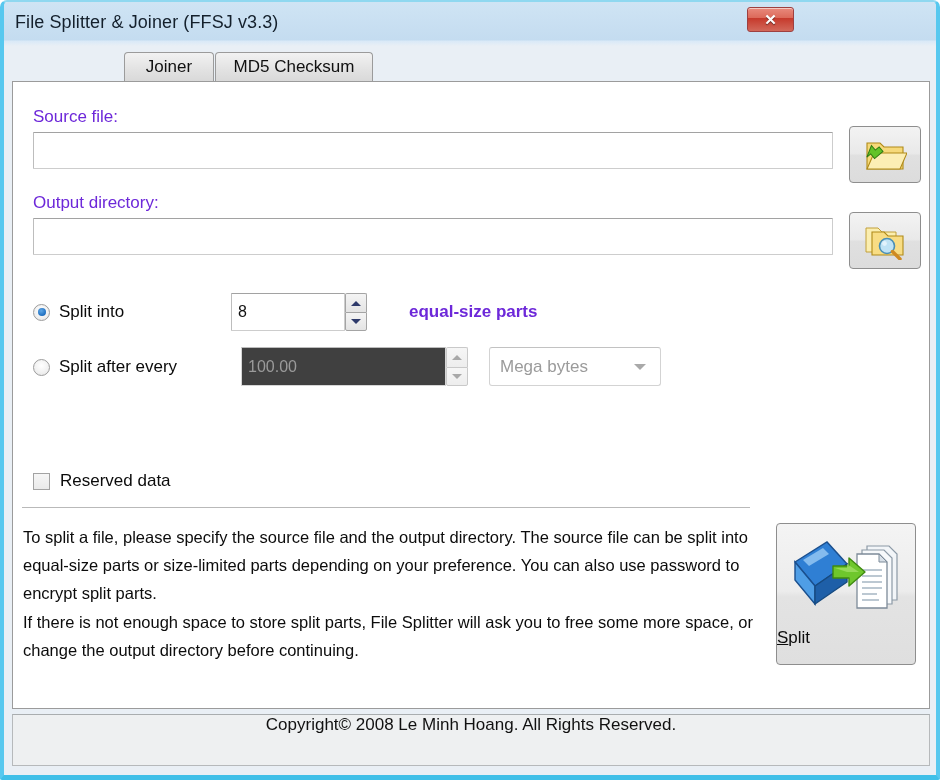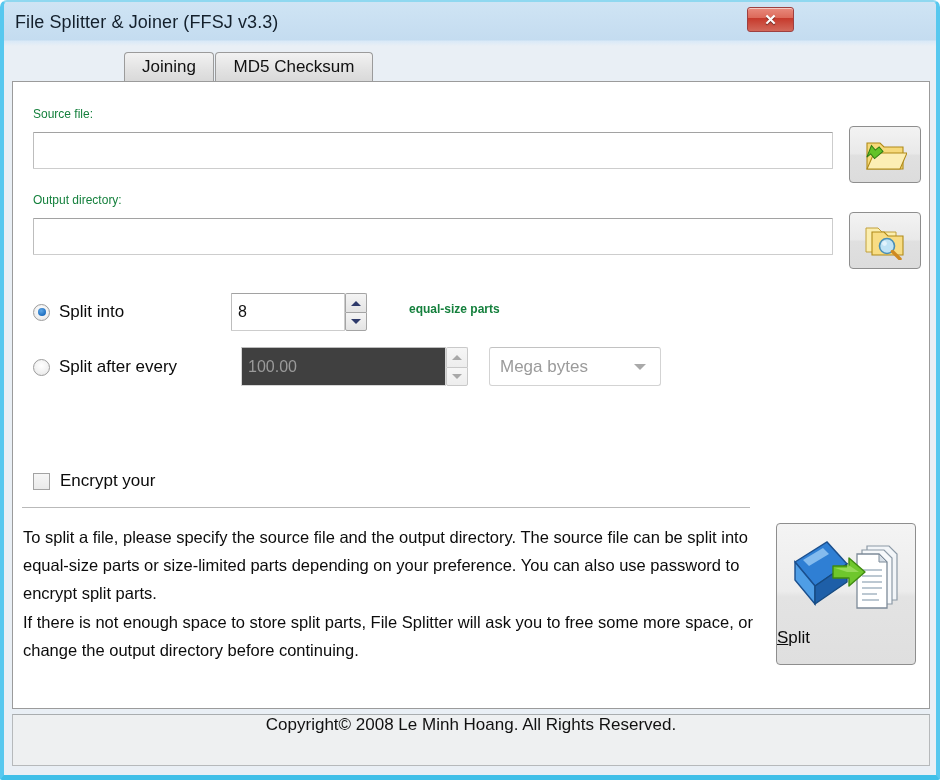--- a/index.html
+++ b/index.html
@@ -106,22 +106,22 @@
     left: 8px; top: 79px;
     width: 918px; height: 628px;
     box-sizing: border-box;
     background: #ffffff;
     border: 1px solid #9b9b9b;
   }
 
   
   .lbl {
     position: absolute;
-    font-size: 12px;
-    color: #15803d;
+    font-size: 17px;
+    color: #6d28d9;
     white-space: nowrap;
   }
 
   
   .textbox {
     position: absolute;
     box-sizing: border-box;
     background: #ffffff;
     border: 1px solid #cdcdcd;
     border-top-color: #a2a2a2;
@@ -311,21 +311,21 @@
 
   <div class="titlebar">
     <div class="title-text">File Splitter &amp; Joiner (FFSJ v3.3)</div>
     <div class="close-btn">
       <span class="close-x">✕</span>
     </div>
   </div>
 
   <div class="tabstrip">
     <div class="tab" style="left:112px; width:90px;">
-      <span>Joining</span>
+      <span>Joiner</span>
     </div>
     <div class="tab" style="left:203px; width:158px;">
       <span>MD5 Checksum</span>
     </div>
   </div>
 
   <div class="tabpage">
 
     <div class="lbl" style="left:20px; top:25px;">Source file:</div>
     <input class="textbox" type="text" style="left: 20px; top: 50px; width: 800px; height: 37px;" value="">
@@ -377,21 +377,21 @@
         <span class="arr down"></span>
       </div>
     </div>
     <div class="combo" style="left:476px; top:265px; width:172px; height:39px;">
       <span class="combo-text">Mega bytes</span>
       <span class="combo-arrow"></span>
     </div>
 
     <div class="check-row" style="left:20px; top:389px;">
       <span class="checkbox"></span>
-      <span class="check-label">Encrypt your</span>
+      <span class="check-label">Reserved data</span>
     </div>
 
     <div class="sep" style="left:9px; top:425px; width:728px;"></div>
 
     <div class="desc" style="left:10px; top:441px; width:740px;">To split a file, please specify the source file and the output directory. The source file can be split into equal-size parts or size-limited parts depending on your preference. You can also use password to encrypt split parts.</div>
     <div class="desc" style="left:10px; top:526px; width:748px;">If there is not enough space to store split parts, File Splitter will ask you to free some more space, or change the output directory before continuing.</div>
   </div>
 
   <div class="splitbtn">
     <svg width="116" height="86" viewBox="0 0 116 86" style="position:absolute;left:12px;top:10px;">

